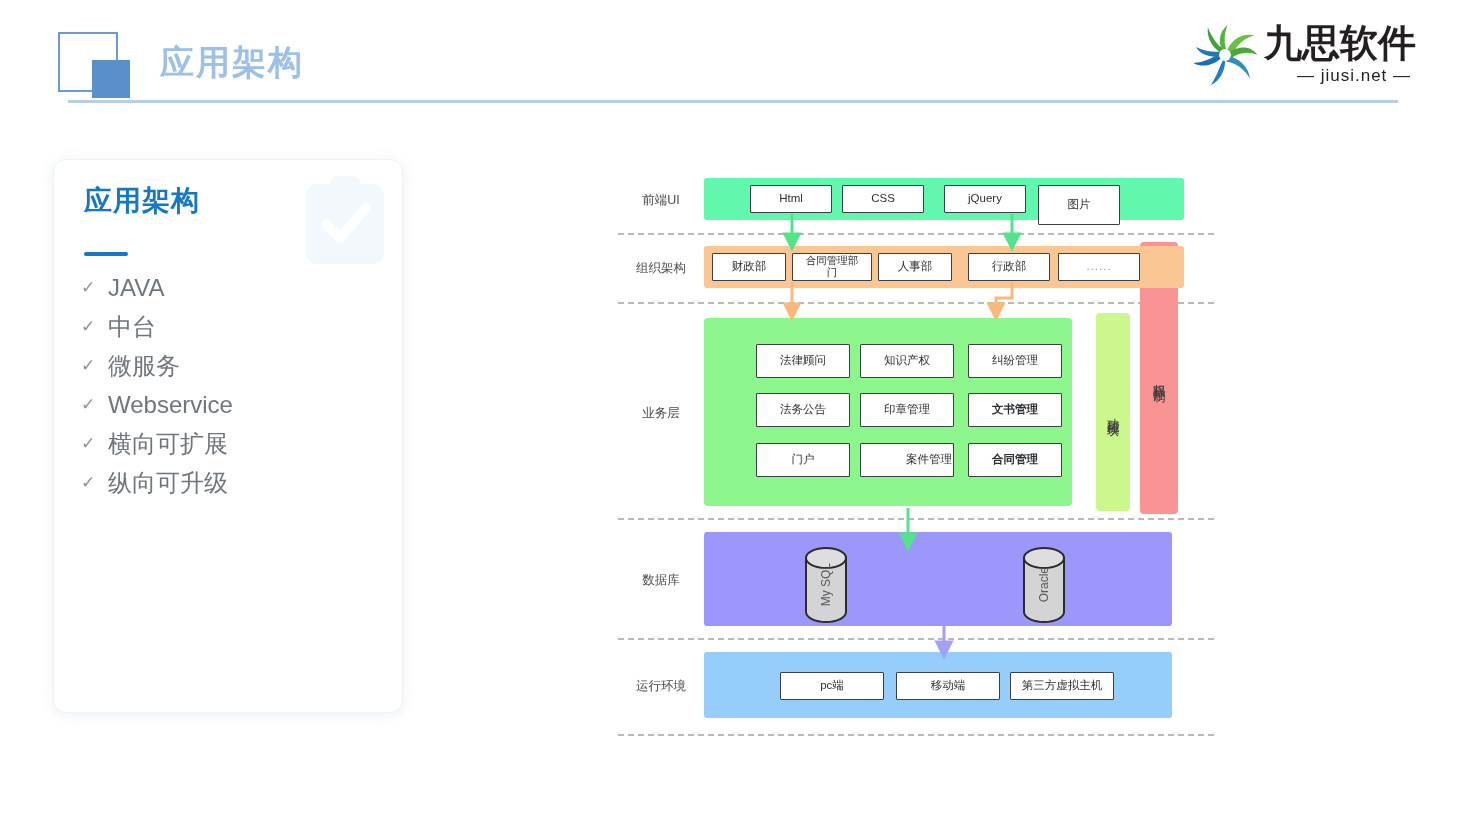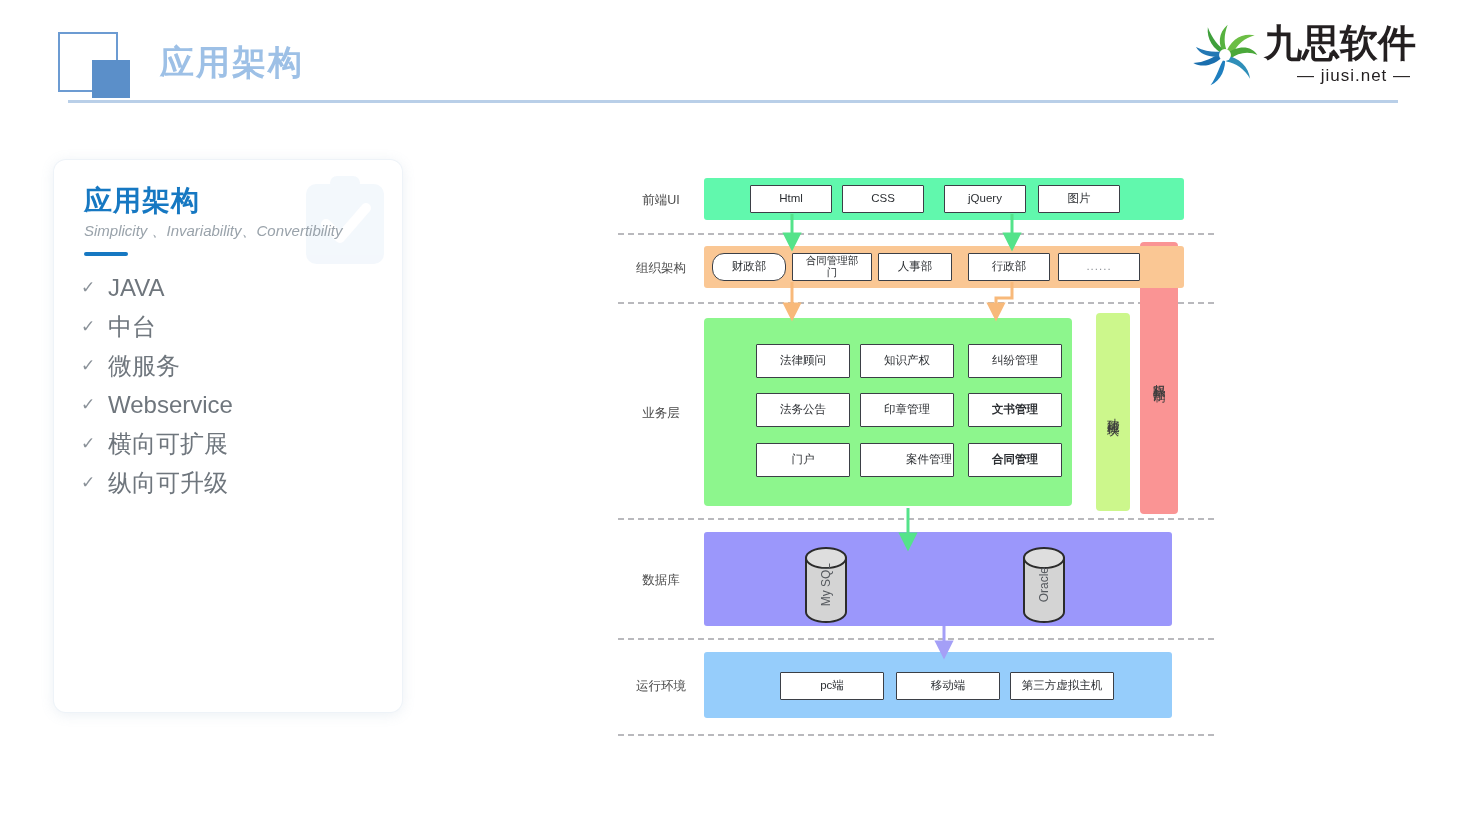--- a/index.html
+++ b/index.html
@@ -151,21 +151,20 @@
     <div class="logo-sub">— jiusi.net —</div>
   </div>
 
   <div class="card">
     <svg class="card-wm" viewBox="0 0 90 100">
       <rect x="6" y="12" width="78" height="80" rx="10" fill="#eaf2fa"></rect>
       <rect x="30" y="4" width="30" height="14" rx="7" fill="#eaf2fa"></rect>
       <path d="M26 52 L40 66 L66 36" stroke="#ffffff" stroke-width="10" fill="none" stroke-linecap="round" stroke-linejoin="round"></path>
     </svg>
     <div class="card-title">应用架构</div>
-    <div class="card-sub">Simplicity 、Invariability、Convertibility</div>
     <div class="card-div"></div>
     <div class="card-list">
       <div class="li">
         <span class="li-check">✓</span>
         <span class="li-text">JAVA</span>
       </div>
       <div class="li">
         <span class="li-check">✓</span>
         <span class="li-text">中台</span>
       </div>
@@ -203,24 +202,24 @@
     <div class="lbl" style="top:518px;">运行环境</div>
 
     <div class="sidebar sb-perm">
       <span>权限控制</span>
     </div>
 
     <div class="band ui"></div>
     <div class="nbox" style="left:132px; top:25px;  width:82px; height:28px;">Html</div>
     <div class="nbox" style="left:224px; top:25px;  width:82px; height:28px;">CSS</div>
     <div class="nbox" style="left:326px; top:25px;  width:82px; height:28px;">jQuery</div>
-    <div class="nbox" style="left:420px; top:25px;  width:82px; height:28px;">图片</div>
+    <div class="nbox" style="left:420px; top:25px;  width:82px; height:40px;">图片</div>
 
     <div class="band org"></div>
-    <div class="nbox" style="left:94px;  top:93px; width:74px; height:28px;border-radius:12px;">财政部</div>
+    <div class="nbox" style="left:94px;  top:93px; width:74px; height:28px;">财政部</div>
     <div class="nbox two" style="left:174px; top:93px; width:80px; height:28px; font-size:10.5px;">
         <span style="display:inline-block; width:54px;">合同管理部门</span>
       </div>
     <div class="nbox" style="left:260px; top:93px; width:74px; height:28px;">人事部</div>
     <div class="nbox" style="left:350px; top:93px; width:82px; height:28px;">行政部</div>
     <div class="nbox faint" style="left:440px; top:93px; width:82px; height:28px;">......</div>
 
     <div class="sidebar sb-func">
       <span>功能模块</span>
     </div>

